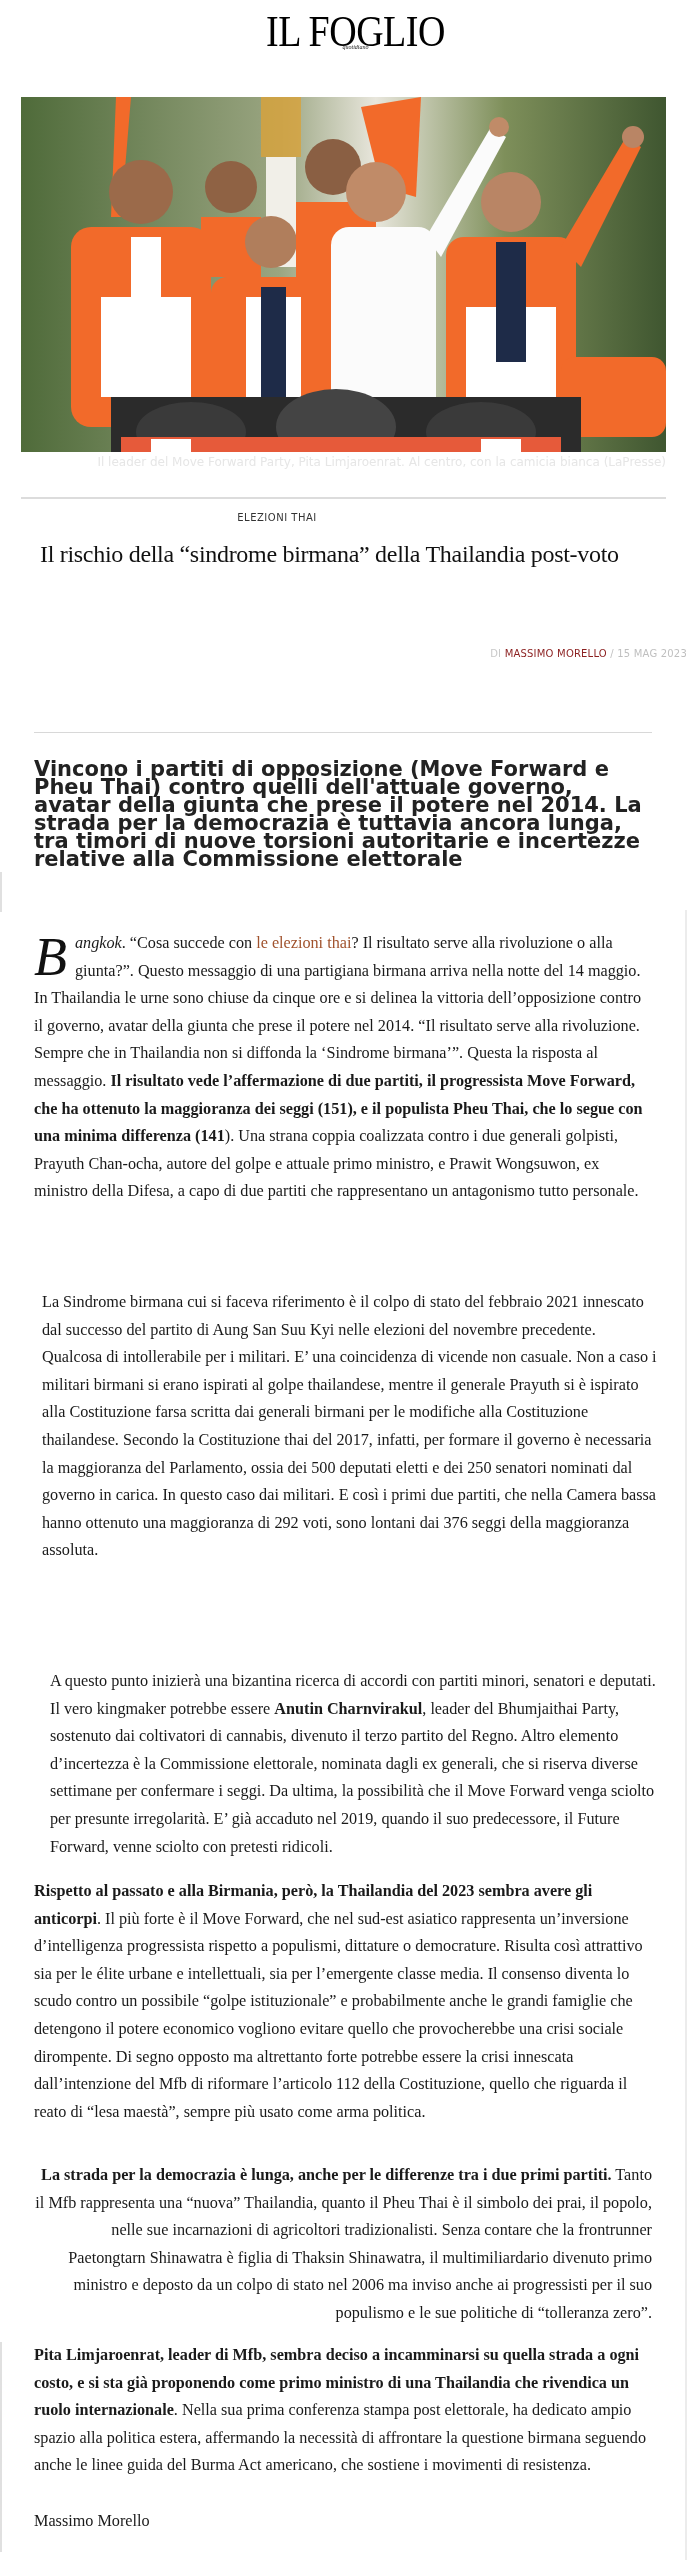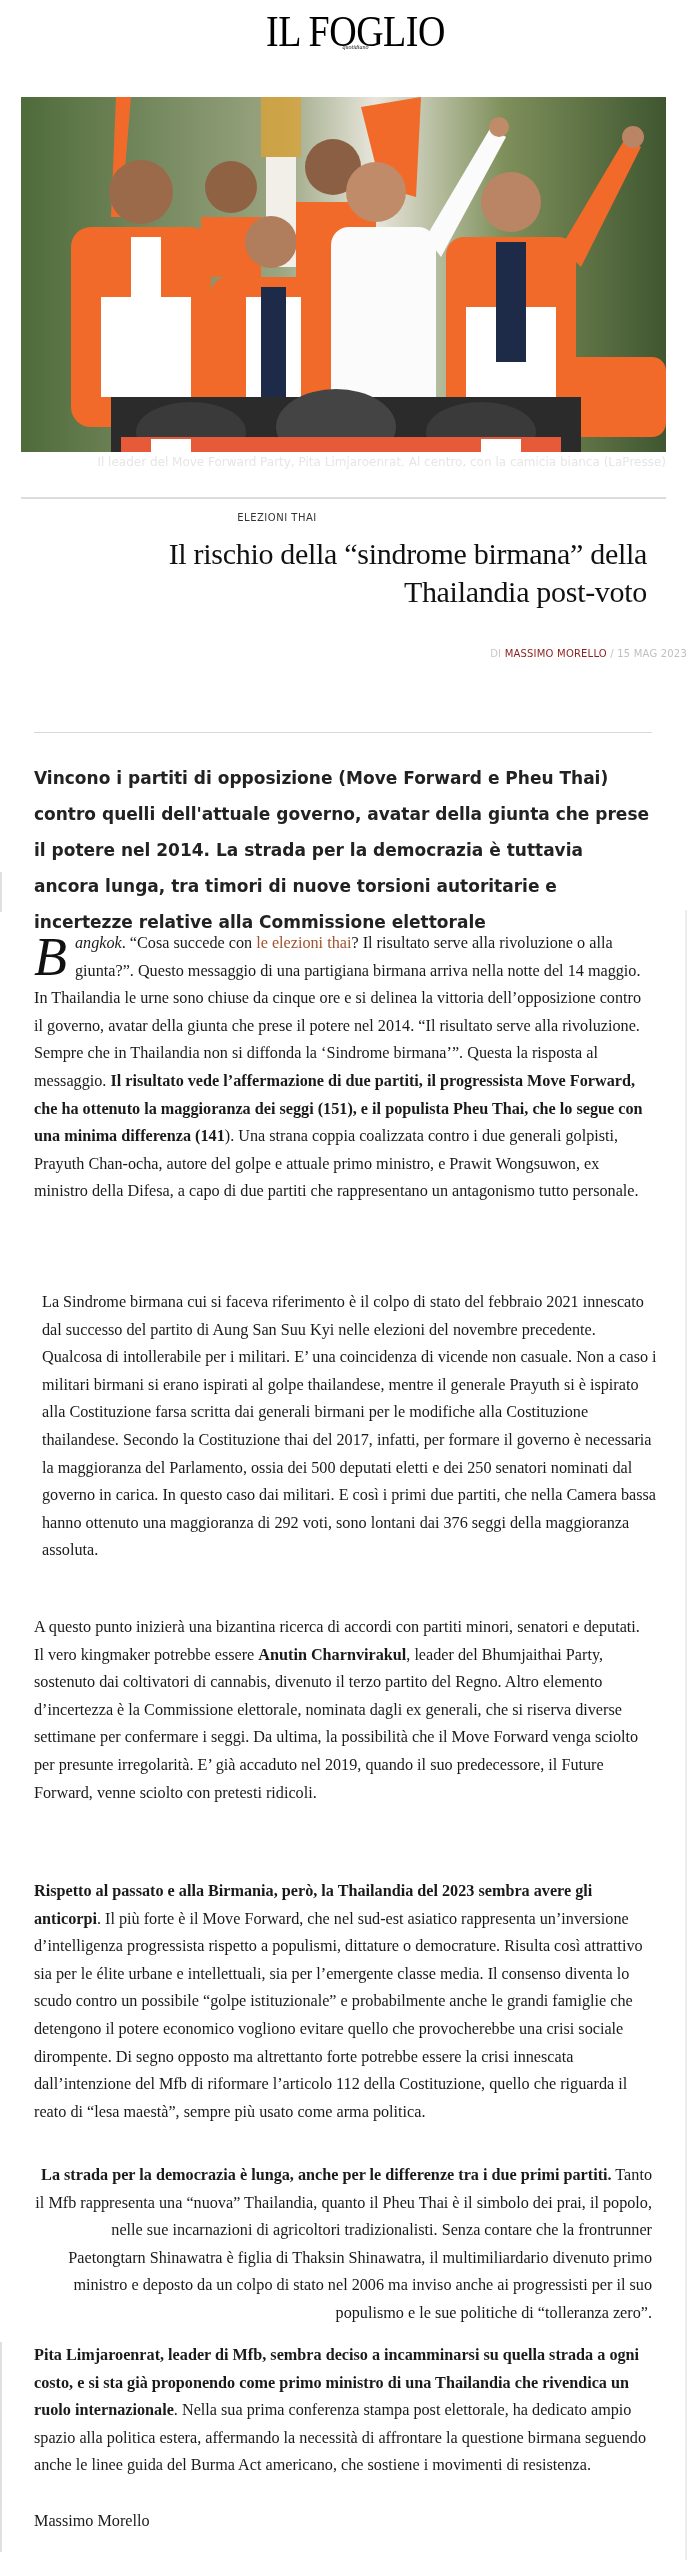--- a/index.html
+++ b/index.html
@@ -9,44 +9,44 @@
   .logo { position: absolute; top: 6px; left: 0; width: 687px; text-align: center; font-family: "Liberation Serif", serif; font-size: 38px; letter-spacing: -0.5px; color: #000; transform: scaleY(1.15); transform-origin: top center; }
   .logo-sub { position: absolute; top: 44px; left: 0; width: 687px; text-align: center; font-family: "Liberation Serif", serif; font-style: italic; font-size: 6px; color: #222; }
 
   .hero { position: absolute; top: 97px; left: 21px; width: 645px; height: 355px; overflow: hidden; background: #7a8a5a; }
   .hero svg { display: block; }
   .caption { position: absolute; top: 455px; right: 21px; font-family: "DejaVu Sans", sans-serif; font-size: 12px; color: #e6e6e6; text-align: right; }
 
   .rule-top { position: absolute; top: 497px; left: 21px; width: 645px; height: 2px; background: #dcdcdc; }
 
   .kicker { position: absolute; top: 512px; left: 0; width: 554px; text-align: center; font-family: "DejaVu Sans", sans-serif; font-size: 10px; letter-spacing: 0.5px; color: #333; }
-  .headline { position: absolute; top: 535px; left: 40px; width: 607px; text-align: right; font-family: "Liberation Serif", serif; font-size: 30px; line-height: 38px; color: #111; letter-spacing: -0.3px; }
+  .headline { position: absolute; top: 535px; left: 40px; width: 607px; text-align: left; font-family: "Liberation Serif", serif; font-size: 24px; line-height: 38px; color: #111; letter-spacing: -0.3px; }
 
   .byline { position: absolute; top: 648px; left: 0; width: 687px; text-align: right; font-family: "DejaVu Sans", sans-serif; font-size: 10px; letter-spacing: 0.2px; }
   .byline .di { color: #c8c8c8; }
   .byline .author { color: #8b1f1f; }
   .byline .date { color: #bfbfbf; }
 
   .rule-mid { position: absolute; top: 732px; left: 34px; width: 618px; height: 1px; background: #d8d8d8; }
 
-  .summary { position: absolute; top: 760px; left: 34px; width: 618px; font-family: "DejaVu Sans", sans-serif; font-size: 17px; line-height: 36px; color: #222; font-weight: 600; }
+  .summary { position: absolute; top: 760px; left: 34px; width: 618px; font-family: "DejaVu Sans", sans-serif; font-size: 21px; line-height: 18px; color: #222; font-weight: 600; }
   .summary-side-bar { position: absolute; top: 872px; left: 0; width: 2px; height: 40px; background: #e0e0e0; }
   .right-side-bar { position: absolute; top: 910px; right: 0; width: 2px; height: 1660px; background: #ececec; }
   .left-side-bar2 { position: absolute; top: 2342px; left: 0; width: 2px; height: 210px; background: #e0e0e0; }
 
   .body-text { position: absolute; left: 34px; width: 618px; font-family: "Liberation Serif", serif; font-size: 16.2px; line-height: 27.6px; color: #1a1a1a; }
   .body-text p { margin: 0; }
   .body-text b { font-weight: bold; }
   .dropcap { float: left; font-family: "Liberation Serif", serif; font-style: italic; font-size: 54px; line-height: 46px; margin: 4px 8px 0 0; color: #111; }
   .intro-italic { font-style: italic; }
   .link { color: #a0522d; text-decoration: none; }
 
   #p1 { top: 930px; }
   #p2 { top: 1289px; margin-left: 8px; }
-  #p3 { top: 1614px; }
+  #p3 { top: 1668px; margin-left: 16px; }
   #p4 { top: 1878px; }
   #p5 { top: 2162px; text-align: right; }
   #p6 { top: 2342px; }
   #sig { top: 2508px; }
 </style>
 </head>
 <body>
 
 <header class="masthead">
   <div class="logo">IL FOGLIO</div>

